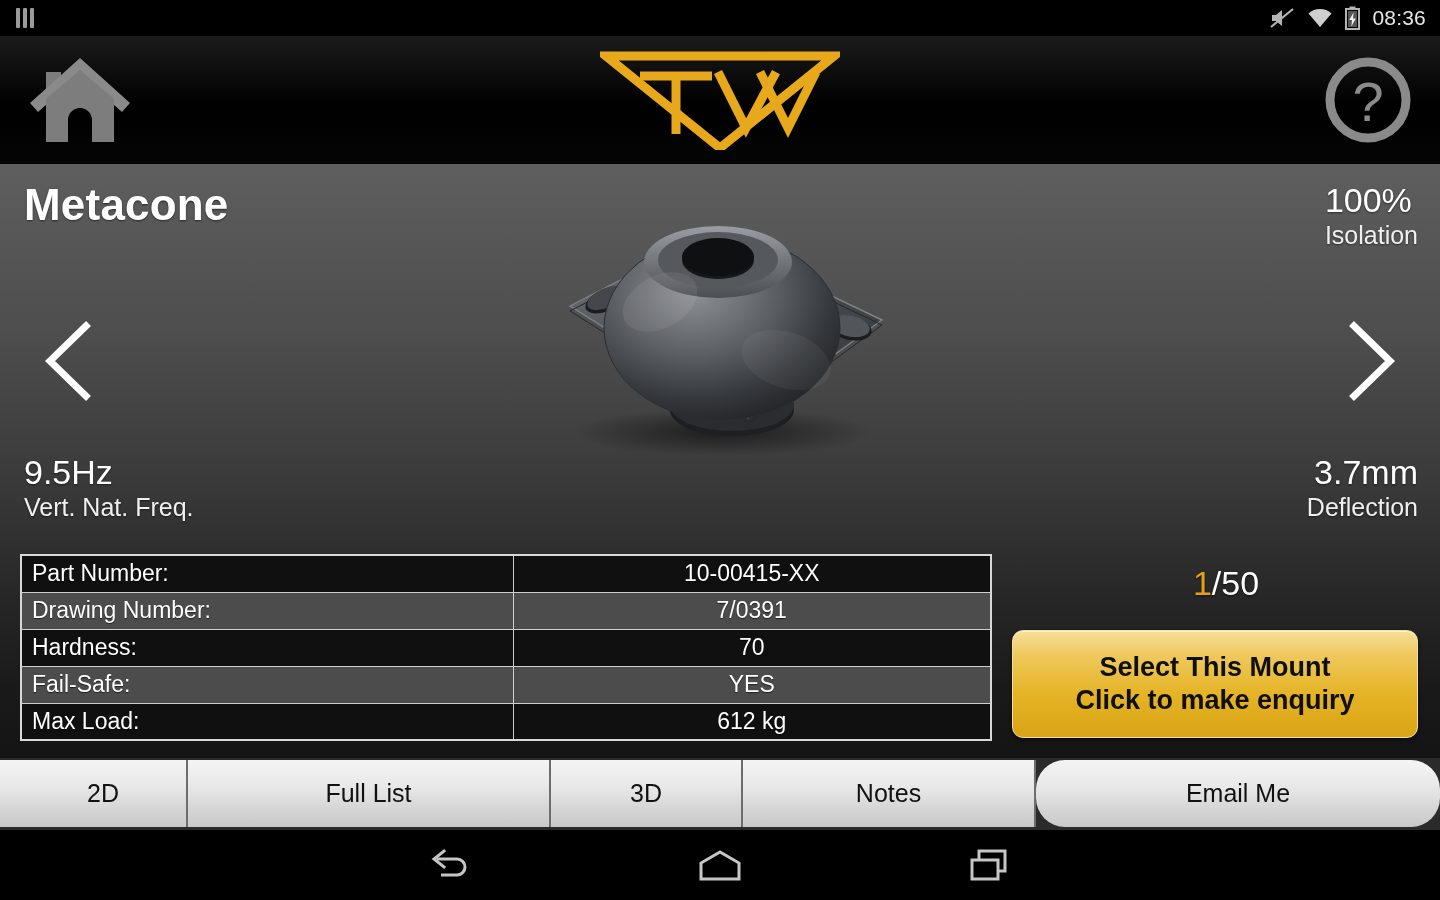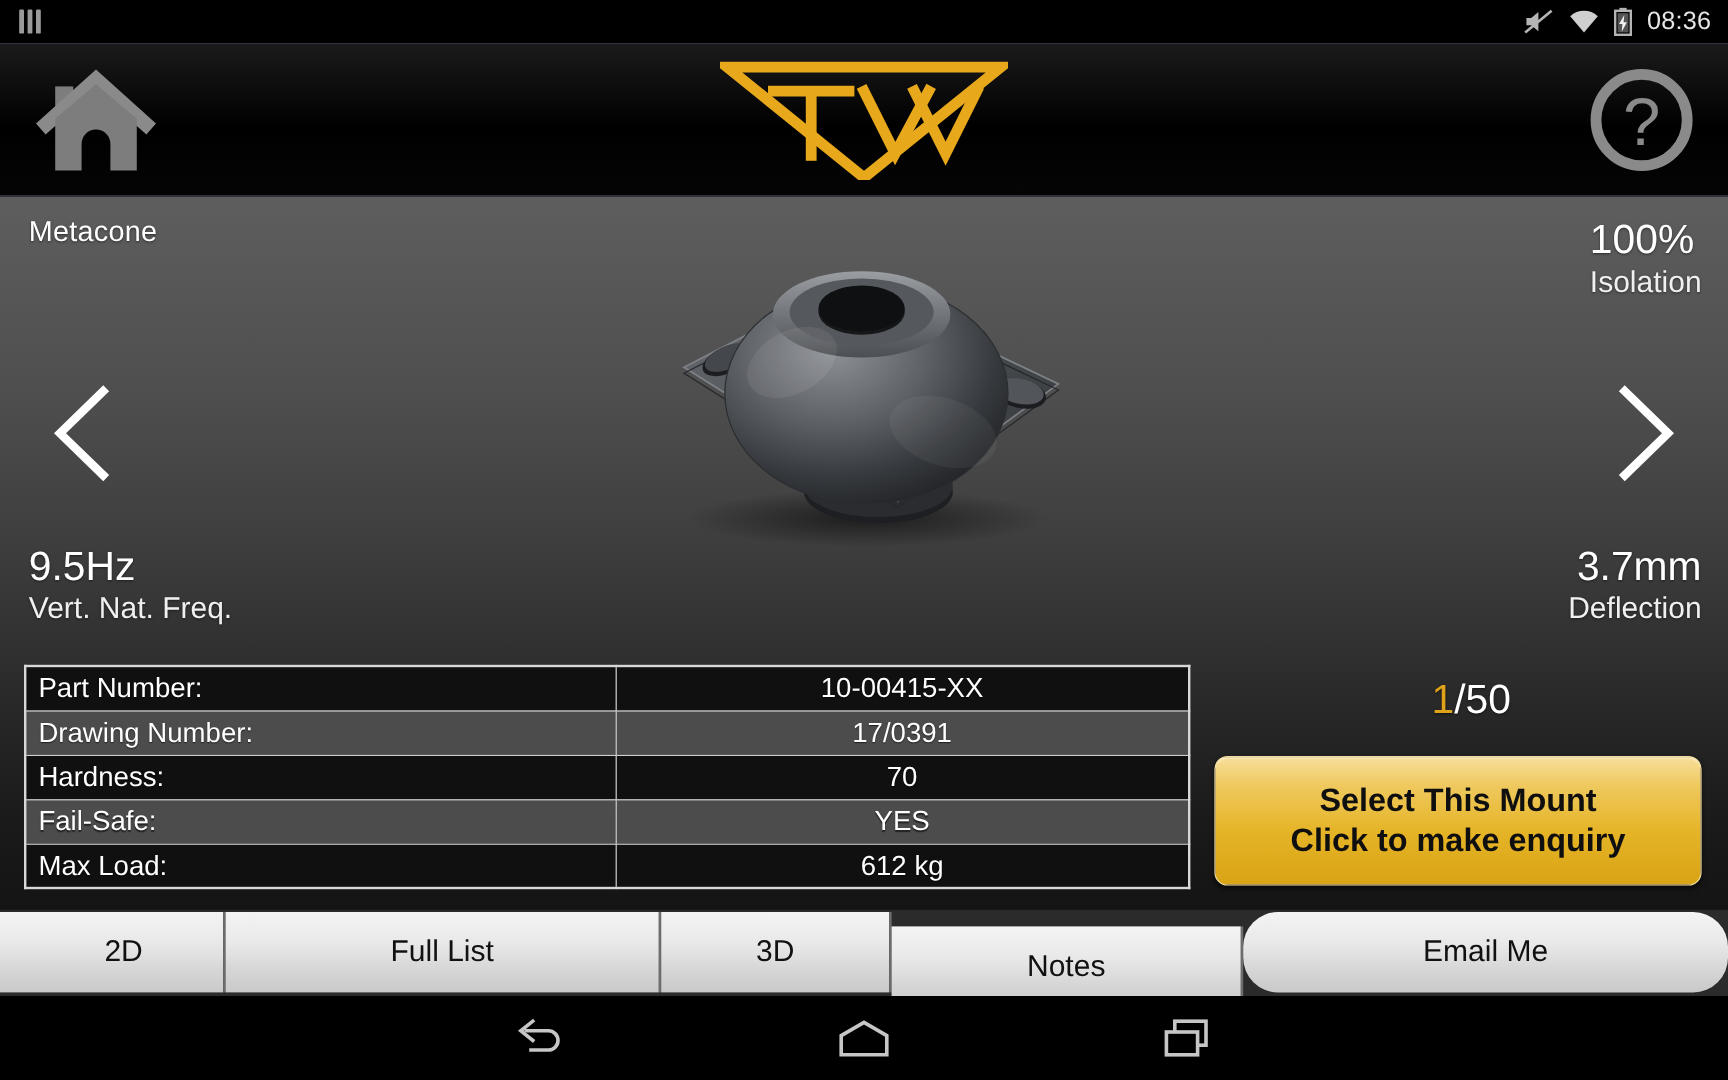--- a/index.html
+++ b/index.html
@@ -1,19 +1,19 @@
 <!DOCTYPE html>
 <html><head>
 <meta charset="utf-8">
 <style>
   * { margin:0; padding:0; box-sizing:border-box; }
   html,body { width:1440px; height:900px; background:#000; overflow:hidden; }
   body { font-family:"Liberation Sans", sans-serif; }
 
-  .screen { position:relative; width:1440px; height:729px; background:#c4b5fd; }
+  .screen { position:relative; width:1440px; height:729px; background:#a21caf; }
 
   
   .statusbar {
     position:absolute; top:0; left:0; width:1440px; height:36px;
     background:#000; display:flex; align-items:center;
     padding:0 14px 0 16px;
   }
   .sb-left { display:flex; align-items:center; gap:3px; }
   .sb-bar { width:4px; height:20px; background:#9a9a9a; border-radius:1px; }
   .sb-spacer { flex:1; }
@@ -42,21 +42,21 @@
 
   
   .main {
     position:absolute; top:164px; left:0; width:1440px; height:594px;
     background:linear-gradient(180deg,#5e5e5e 0%,#4e4e4e 28%,#3b3b3b 52%,#262626 74%,#1a1a1a 88%,#141414 100%);
     overflow:hidden;
   }
 
   .title {
     position:absolute; left:24px; top:16px;
-    color:#fff; font-size:24px; font-weight:400; letter-spacing:0.2px;
+    color:#fff; font-size:44px; font-weight:700; letter-spacing:0.2px;
     text-shadow:0 1px 2px rgba(0,0,0,.55);
   }
 
   .corner-stat { position:absolute; text-align:left; }
   .stat-top-right { right:22px; top:16px; }
   .stat-value {
     color:#fff; font-size:34px; line-height:40px; font-weight:400;
     text-shadow:0 1px 2px rgba(0,0,0,.5);
   }
   .stat-label {
@@ -290,21 +290,21 @@
     </div>
 
     <table class="spec-table">
       <tbody id="spec-body">
           <tr class="odd">
             <td class="k">Part Number:</td>
             <td class="v">10-00415-XX</td>
           </tr>
           <tr class="even">
             <td class="k">Drawing Number:</td>
-            <td class="v">17/0391</td>
+            <td class="v">7/0391</td>
           </tr>
           <tr class="odd">
             <td class="k">Hardness:</td>
             <td class="v">70</td>
           </tr>
           <tr class="even">
             <td class="k">Fail-Safe:</td>
             <td class="v">YES</td>
           </tr>
           <tr class="odd">
@@ -321,21 +321,21 @@
     <div class="cta">
       <div class="cta-l1">Select This Mount</div>
       <div class="cta-l2">Click to make enquiry</div>
     </div>
   </div>
 
   <div class="tabbar" id="tabbar">
       <div class="tab" style="width: 188px; padding-left: 20px;">2D</div>
       <div class="tab" style="width: 363px;">Full List</div>
       <div class="tab" style="width: 192px;">3D</div>
-      <div class="tab" style="width: 293px; margin-top: 12px;">Notes</div>
+      <div class="tab" style="width: 293px;">Notes</div>
       <div class="tab" style="width: 404px;">Email Me</div>
     </div>
 
   <div class="navbar">
     <div class="nav-key">
       <svg width="46" height="36" viewBox="0 0 46 36">
         <path d="M10 12 H30 a8 8 0 0 1 0 16 H14" fill="none" stroke="#c6c6c6" stroke-width="3"></path>
         <polyline points="17,4 7,12 17,20" fill="none" stroke="#c6c6c6" stroke-width="3" stroke-linecap="square"></polyline>
       </svg>
     </div>

